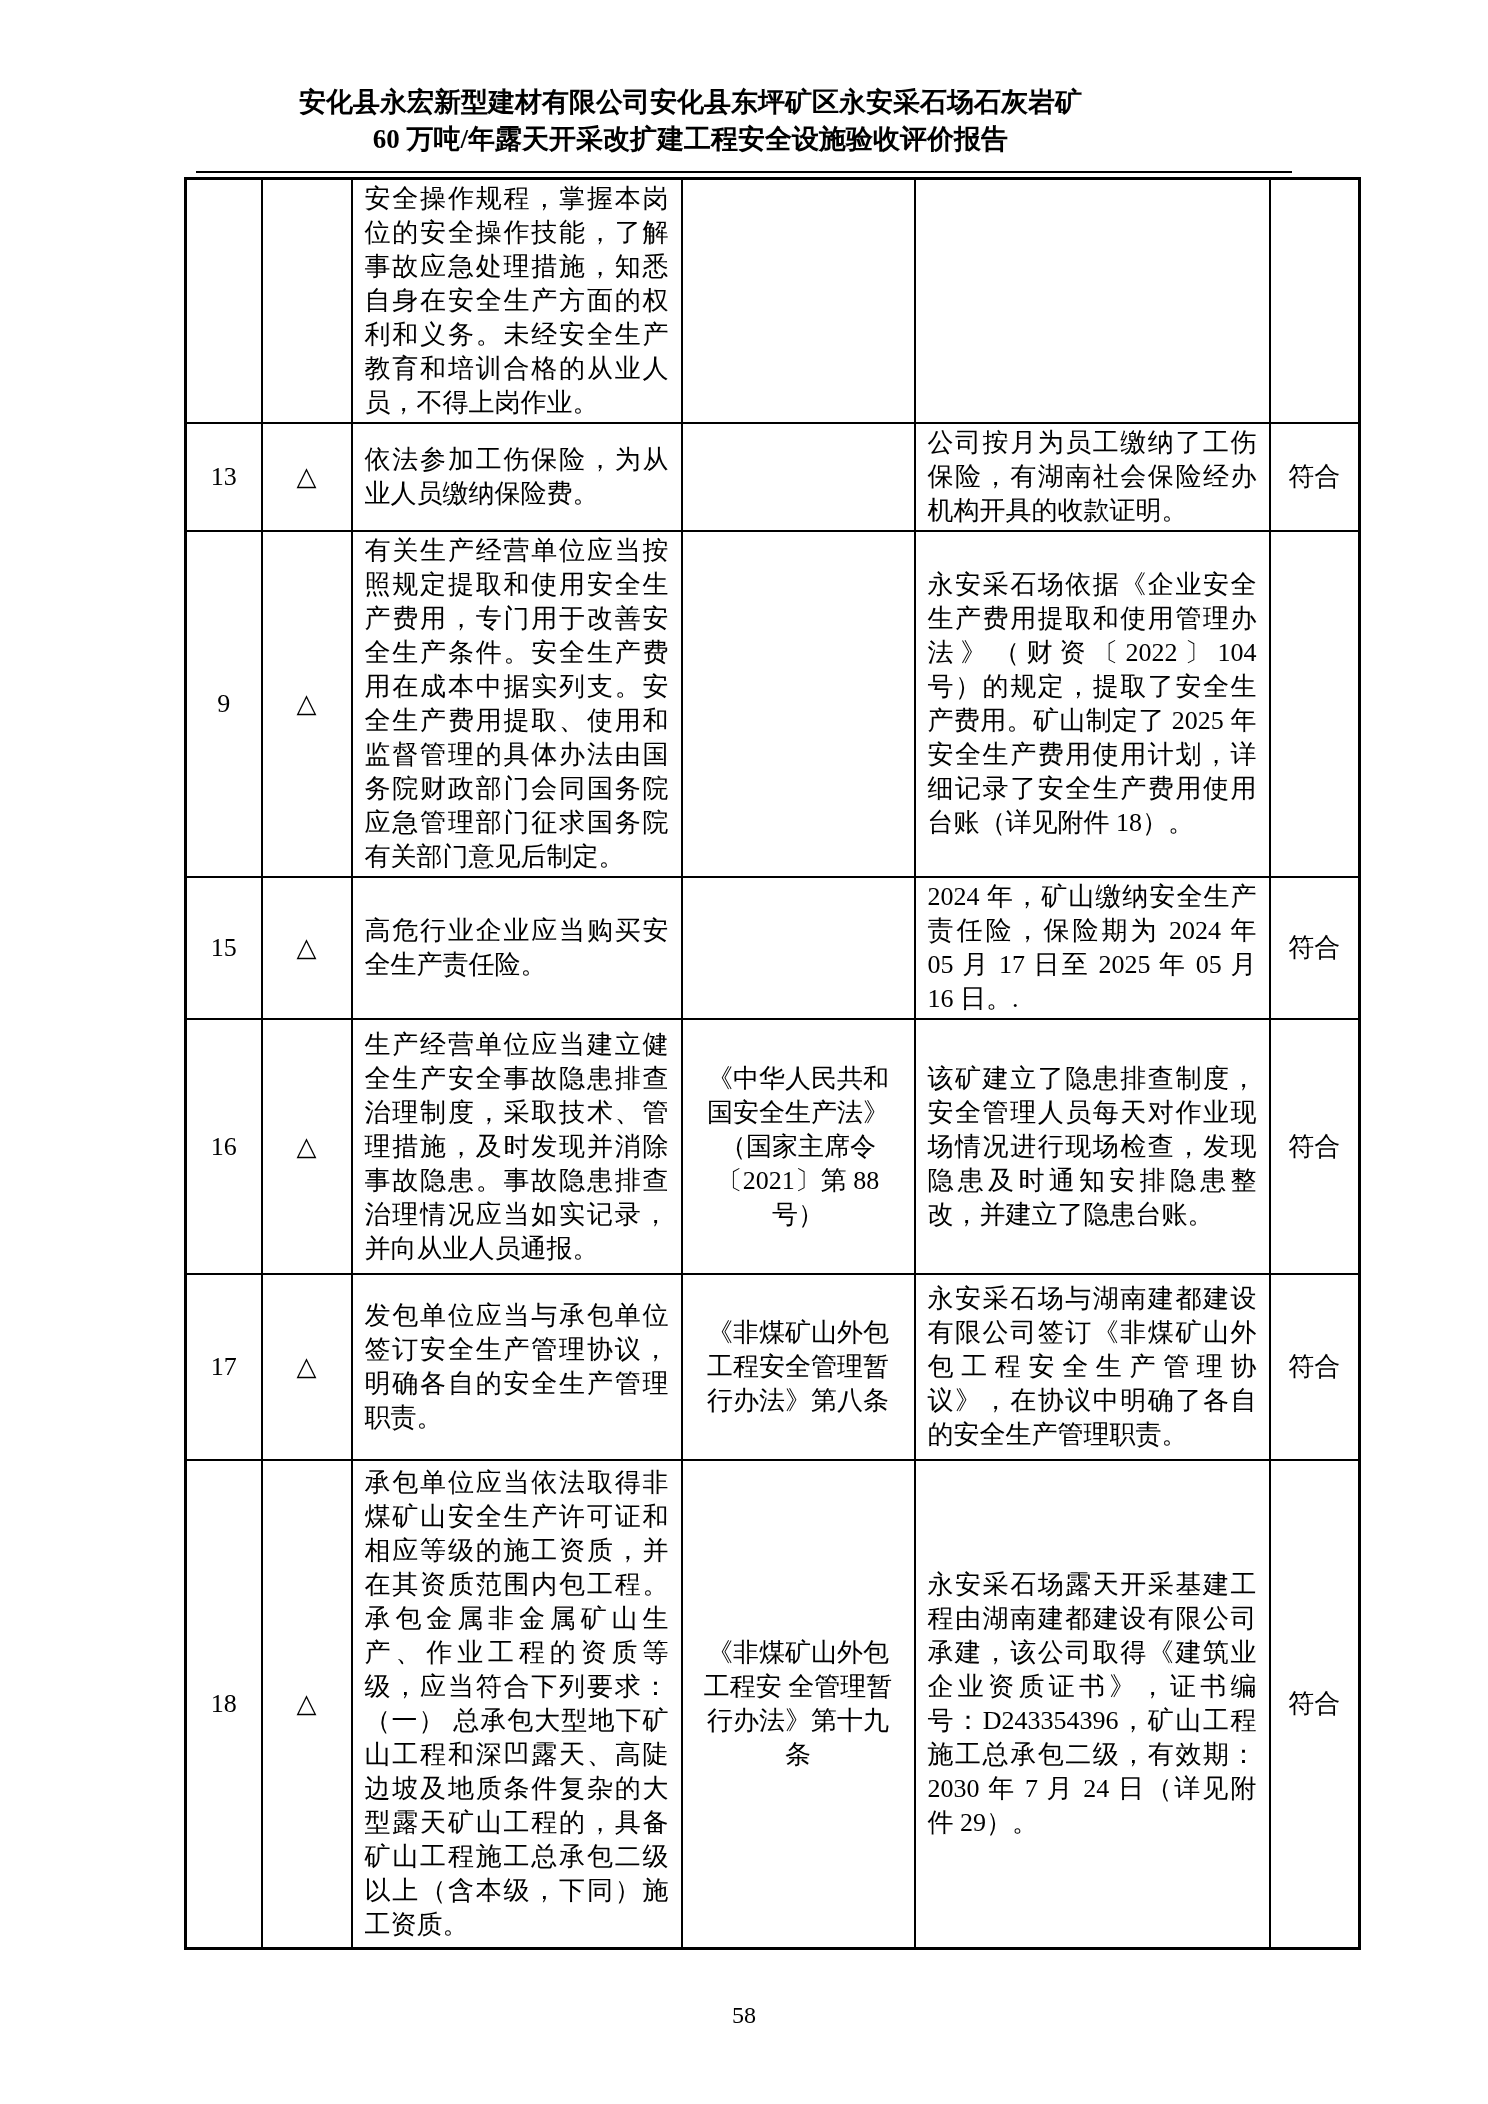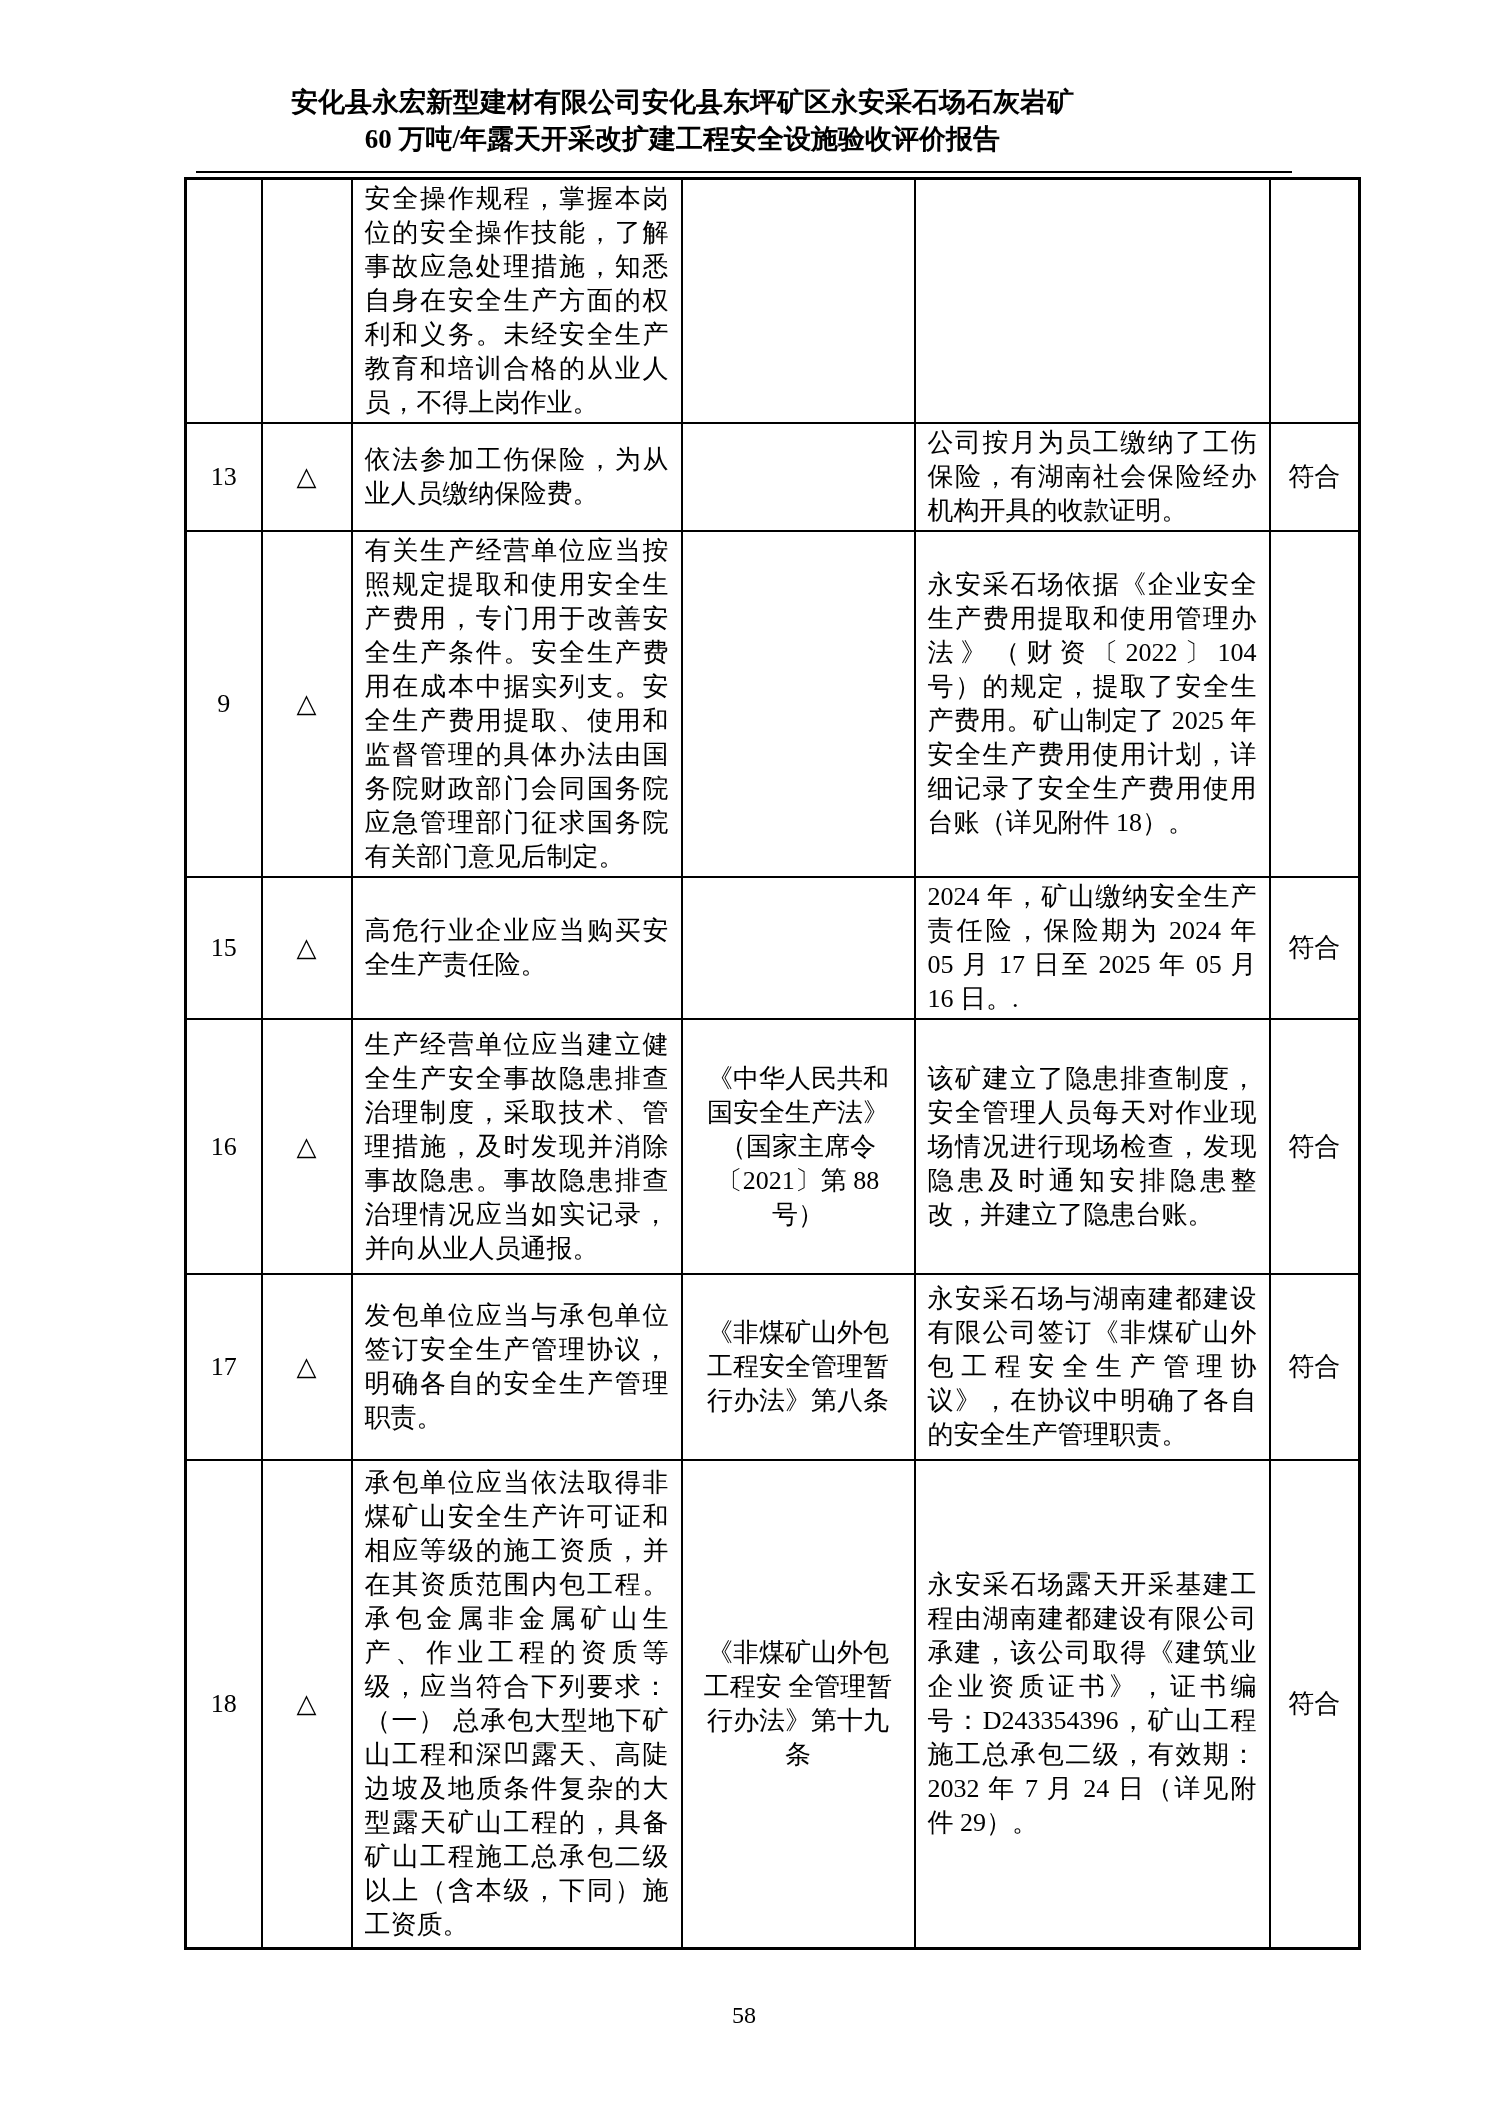--- a/index.html
+++ b/index.html
@@ -10,21 +10,21 @@
   body {
     width: 1488px;
     height: 2104px;
     position: relative;
     font-family: "Liberation Serif", "DejaVu Serif", serif;
     color: #000;
   }
   .page-header {
     position: absolute;
     top: 84px;
-    left: 0;
+    left: 8px;
     width: 1365px;
     text-align: center;
     font-weight: bold;
     font-size: 27px;
     line-height: 37px;
   }
   .header-rule {
     position: absolute;
     top: 171px;
     left: 196px;
@@ -142,19 +142,19 @@
       <td class="c-content">发包单位应当与承包单位签订安全生产管理协议，明确各自的安全生产管理职责。</td>
       <td class="c-basis">《非煤矿山外包工程安全管理暂行办法》第八条</td>
       <td class="c-eval">永安采石场与湖南建都建设有限公司签订《非煤矿山外包工程安全生产管理协议》，在协议中明确了各自的安全生产管理职责。</td>
       <td class="c-ok">符合</td>
     </tr>
     <tr style="height:488px">
       <td class="c-num">18</td>
       <td class="c-sym">△</td>
       <td class="c-content">承包单位应当依法取得非煤矿山安全生产许可证和相应等级的施工资质，并在其资质范围内包工程。承包金属非金属矿山生产、作业工程的资质等级，应当符合下列要求：（一） 总承包大型地下矿山工程和深凹露天、高陡边坡及地质条件复杂的大型露天矿山工程的，具备矿山工程施工总承包二级以上（含本级，下同）施工资质。</td>
       <td class="c-basis">《非煤矿山外包工程安 全管理暂行办法》第十九条</td>
-      <td class="c-eval">永安采石场露天开采基建工程由湖南建都建设有限公司承建，该公司取得《建筑业企业资质证书》，证书编号：D243354396，矿山工程施工总承包二级，有效期：2032 年 7 月 24 日（详见附件 29）。</td>
+      <td class="c-eval">永安采石场露天开采基建工程由湖南建都建设有限公司承建，该公司取得《建筑业企业资质证书》，证书编号：D243354396，矿山工程施工总承包二级，有效期：2030 年 7 月 24 日（详见附件 29）。</td>
       <td class="c-ok">符合</td>
     </tr>
   </tbody>
 </table>
 
 <div class="page-footer">58</div>
 
 </body></html>

